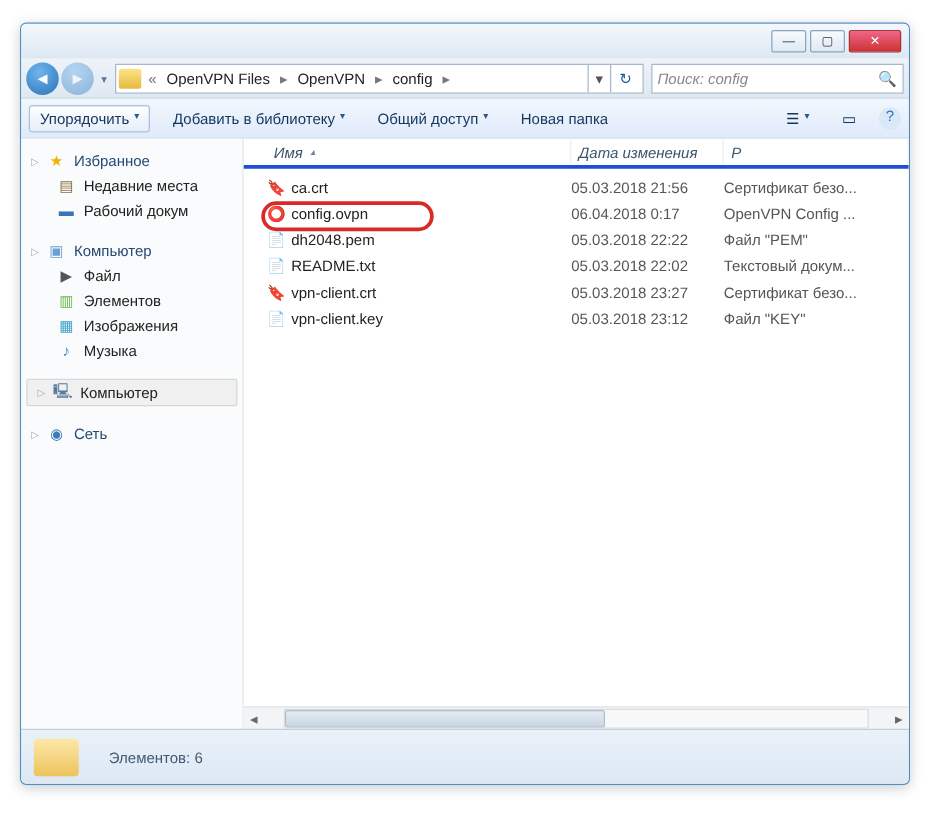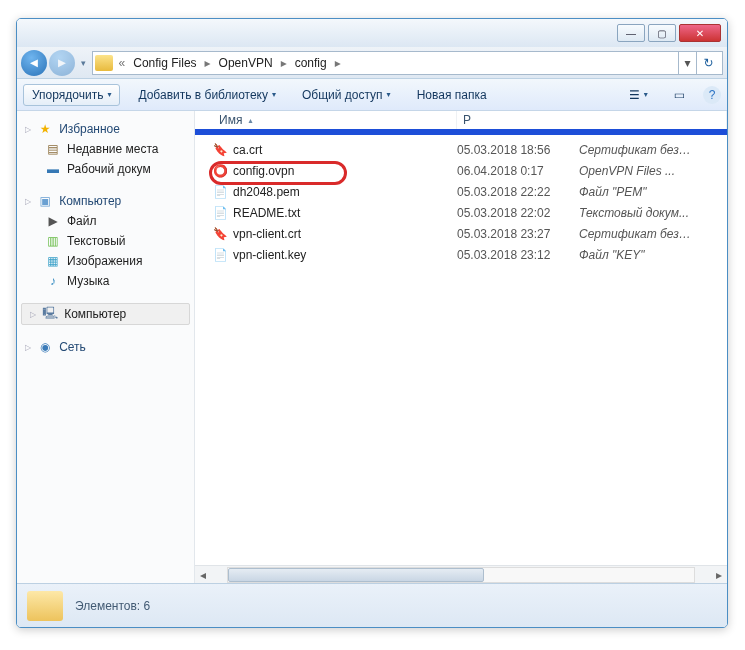--- a/index.html
+++ b/index.html
@@ -13,50 +13,50 @@
     .nav-arrow.fwd { opacity:.45; }
     .bc { flex:1; height:24px; background:#fff; border:1px solid #a6b9cc; display:flex; align-items:center; padding:0 2px; }
     .bc-seg { display:flex; align-items:center; padding:0 6px; height:100%; cursor:pointer; color:#222;}
     .bc-sep { color:#777; padding:0 2px; }
     .bc-folder { width:18px; height:16px; background:linear-gradient(#fce38a,#e8ba3d); border-radius:2px; margin-right:4px;}
     .dd { width:18px; height:22px; border-left:1px solid #a6b9cc; display:flex; align-items:center; justify-content:center; color:#555; margin-left:auto;}
     .refresh { width:24px; height:22px; border-left:1px solid #a6b9cc; display:flex; align-items:center; justify-content:center; color:#1a5d9c;}
     .search { width:202px; height:24px; background:#fff; border:1px solid #a6b9cc; display:flex; align-items:center; padding:0 4px; margin-left:4px; color:#888; font-style:italic;}
     .search .sicon { margin-left:auto; font-style:normal; color:#4a79a8;}
     .toolbar { height:32px; background:linear-gradient(#f2f7fc,#dfeafb); border-bottom:1px solid #c5d6e8; display:flex; align-items:center; padding:0 6px; gap:10px;}
-    .tbtn { padding:3px 8px; display:flex; align-items:center; gap:4px; color:#12365d; cursor:pointer;}
+    .tbtn { padding:3px 8px; display:flex; gap:4px; color:#12365d; cursor:pointer;}
     .tbtn.pill { background:linear-gradient(#fefefe,#e5eef8); border:1px solid #a8c3db; border-radius:3px; }
     .tbtn .tri { font-size:8px; color:#2a5a8a; }
     .spacer { flex:1; }
     .body { flex:1; display:flex; min-height:0; background:#fff;}
     .sidebar { width:178px; border-right:1px solid #e2e7ec; padding:8px 0; background:#fafbfc; overflow:auto;}
     .sb-group { margin-bottom:12px; }
     .sb-head { display:flex; align-items:center; gap:6px; padding:3px 8px; color:#244a75;}
     .sb-head .tri { color:#aab; font-size:8px;}
     .sb-item { display:flex; align-items:center; gap:6px; padding:3px 8px 3px 28px; color:#222; cursor:pointer;}
     .sb-item.sel { background:#f0f0f0; border:1px solid #d7d7d7; border-radius:2px; margin:0 4px; padding-left:24px;}
     .ic { width:16px; height:14px; display:inline-flex; align-items:center; justify-content:center; font-size:12px;}
     .ic.star{color:#f2b200;} .ic.fold{background:linear-gradient(#fde498,#e9bb47);border-radius:2px;width:16px;height:13px;}
     .ic.lib{color:#6aa0d2;} .ic.comp{color:#5a7ba0;} .ic.net{color:#3b7bb8;}
     .main { flex:1; display:flex; flex-direction:column; }
-    .cols { height:24px; display:flex; align-items:center; border-bottom:6px solid #1d4ed8; color:#3a546e; padding-left:18px;}
+    .cols { height:24px; display:flex; align-items:center; border-bottom:3px solid #1d4ed8; color:#3a546e; padding-left:18px;font-style:italic;}
     .col { display:flex; align-items:center; border-right:1px solid #eef1f4; height:100%; padding:0 6px;}
     .col.n{width:244px;} .col.d{width:122px;} .col.t{width:116px;} .col.s{flex:1;}
     .col .sorttri{font-size:8px;margin-left:6px;color:#6a88a5;}
     .flist { flex:1; padding:4px 0 0 18px; overflow:auto; position:relative;}
     .row { display:flex; align-items:center; height:21px; color:#222; cursor:pointer;}
-    .row .fn{width:244px;display:flex;align-items:center;gap:4px;} .row .fd{width:122px;color:#555;} .row .ft{width:116px;color:#555;white-space:nowrap;overflow:hidden;text-overflow:ellipsis;font-style:italic;}
+    .row .fn{width:244px;display:flex;align-items:center;gap:4px;} .row .fd{width:122px;color:#555;} .row .ft{width:116px;color:#555;white-space:nowrap;overflow:hidden;text-overflow:ellipsis;}
     .ficon{width:16px;height:16px;display:flex;align-items:center;justify-content:center;font-size:12px;}
     .ficon.txt{color:#666;} .ficon.crt{color:#c8a22e;} .ficon.ovpn{color:#f47b20;font-weight:bold;}
     .highlight { position:absolute; border:3px solid #d92a2a; border-radius:14px; width:138px; height:24px; left:14px; top:26px; pointer-events:none;}
     .hscroll{height:18px;border-top:1px solid #e0e4e8;background:#f2f4f6;display:flex;align-items:center;}
     .hscroll .track{flex:1;height:16px;background:#f8f8f8;border:1px solid #ddd;margin:0 16px;position:relative;}
     .hscroll .thumb{position:absolute;left:0;top:0;height:14px;width:55%;background:linear-gradient(#e5ecf3,#c9d6e4);border:1px solid #adbece;border-radius:2px;}
     .hscroll .ar{width:16px;display:flex;align-items:center;justify-content:center;color:#666;}
-    .status { height:44px; background:linear-gradient(#eaf1f9,#dde8f4); border-top:1px solid #bcd0e2; display:flex; align-items:center; padding:0 10px; gap:12px;text-align:center;}
+    .status { height:44px; background:linear-gradient(#eaf1f9,#dde8f4); border-top:1px solid #bcd0e2; display:flex; align-items:center; padding:0 10px; gap:24px;text-align:center;}
     .status .fimg{width:36px;height:30px;background:linear-gradient(#fde8a8,#edc35c);border-radius:3px;}
     .status .txt{color:#425a73;}
   </style>
 </head>
 <body>
 
 <div class="window">
 
   <div class="titlebar">
     <div class="winbtn">—</div>
@@ -64,29 +64,33 @@
     <div class="winbtn close">✕</div>
   </div>
 
   <div class="navbar">
     <div class="nav-arrow">◄</div>
     <div class="nav-arrow fwd">►</div>
     <span style="color:#5a7a9a;font-size:9px;margin:0 4px;">▾</span>
     <div class="bc">
       <div class="bc-folder"></div>
       <span class="bc-sep">«</span>
-      <span class="bc-seg">Config Files</span>
+      <span class="bc-seg">OpenVPN Files</span>
       <span class="bc-sep">▸</span>
       <span class="bc-seg">OpenVPN</span>
       <span class="bc-sep">▸</span>
       <span class="bc-seg">config</span>
       <span class="bc-sep">▸</span>
       <div class="dd">▾</div>
       <div class="refresh">↻</div>
     </div>
+    <div class="search">
+      <span>Поиск: config</span>
+      <span class="sicon">🔍</span>
+    </div>
   </div>
 
   <div class="toolbar">
     <div class="tbtn pill">
         <span>Упорядочить</span>
         <span class="tri">▾</span>
       </div>
     <div class="tbtn">
         <span>Добавить в библиотеку</span>
         <span class="tri">▾</span>
@@ -127,21 +131,21 @@
             <span class="tri">▷</span>
             <span class="ic lib">▣</span>
             <span>Компьютер</span>
           </div>
         <div class="sb-item">
             <span class="ic" style="color:#555">▶</span>
             <span>Файл</span>
           </div>
         <div class="sb-item">
             <span class="ic" style="color:#6b4">▥</span>
-            <span>Текстовый</span>
+            <span>Элементов</span>
           </div>
         <div class="sb-item">
             <span class="ic" style="color:#39a0c8">▦</span>
             <span>Изображения</span>
           </div>
         <div class="sb-item">
             <span class="ic" style="color:#3b8fc4">♪</span>
             <span>Музыка</span>
           </div>
       </div>
@@ -160,39 +164,40 @@
           </div>
       </div>
     </div>
 
     <div class="main">
       <div class="cols">
         <div class="col n">
             <span>Имя</span>
             <span class="sorttri">▴</span>
           </div>
+        <div class="col d">Дата изменения</div>
         <div class="col s">Р</div>
       </div>
       <div class="flist" id="flist">
         <div class="highlight"></div>
       <div class="row">
             <div class="fn">
               <span class="ficon crt">🔖</span>
               <span>ca.crt</span>
             </div>
-            <div class="fd">05.03.2018 18:56</div>
+            <div class="fd">05.03.2018 21:56</div>
             <div class="ft">Сертификат безо...</div>
           </div>
           <div class="row">
             <div class="fn">
               <span class="ficon ovpn">⭕</span>
               <span>config.ovpn</span>
             </div>
             <div class="fd">06.04.2018 0:17</div>
-            <div class="ft">OpenVPN Files ...</div>
+            <div class="ft">OpenVPN Config ...</div>
           </div>
           <div class="row">
             <div class="fn">
               <span class="ficon txt">📄</span>
               <span>dh2048.pem</span>
             </div>
             <div class="fd">05.03.2018 22:22</div>
             <div class="ft">Файл "PEM"</div>
           </div>
           <div class="row">

